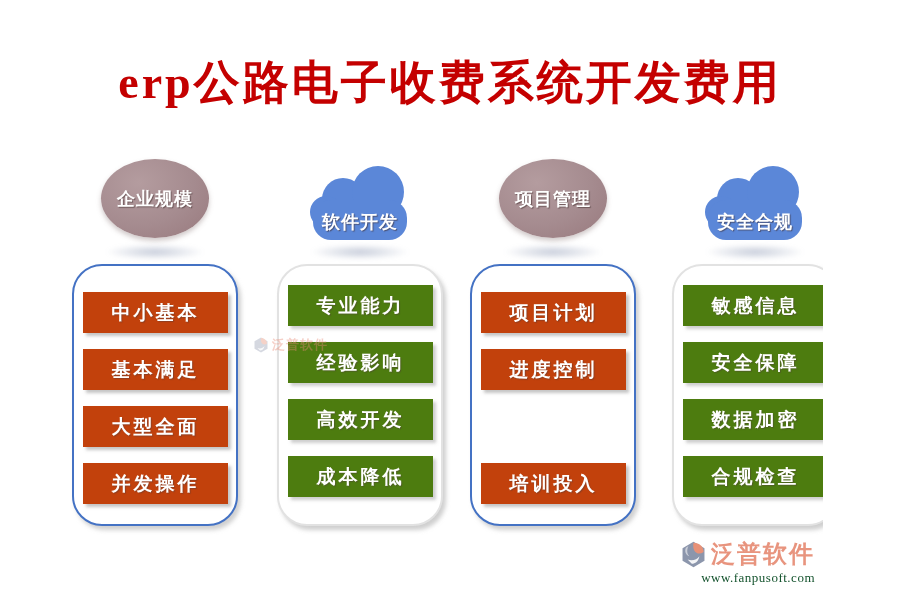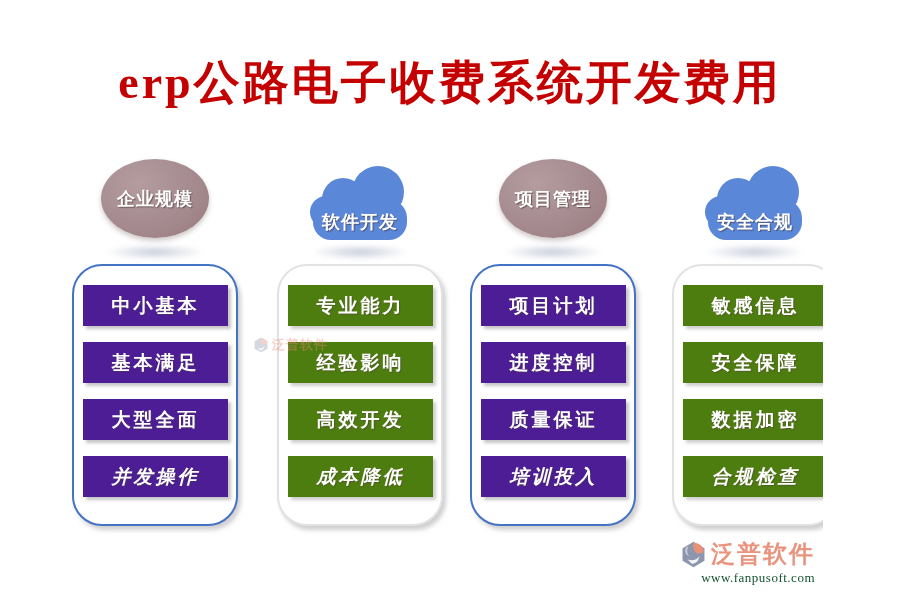--- a/index.html
+++ b/index.html
@@ -43,23 +43,23 @@
   }
   .panel-blue{border:2px solid #4472c4;box-shadow:3px 4px 4px rgba(170,170,170,.55);}
   .panel-gray{border:2px solid #e2e2e2;box-shadow:3px 4px 4px rgba(175,175,175,.6);}
   
   .item{
     position:absolute;left:9px;width:145px;height:41px;
     display:flex;align-items:center;justify-content:center;
     color:#ffffff;font-weight:bold;font-size:19px;letter-spacing:3px;white-space:nowrap;
     text-shadow:1px 1px 1px rgba(80,60,60,.45);
   }
-  .item-mauve{background:#4c1d95;box-shadow:3px 3px 3px rgba(150,150,150,.55);}
+  .item-mauve{background:#c2410c;box-shadow:3px 3px 3px rgba(150,150,150,.55);margin-top:7px;}
   .item-blue{background:#4d7c0f;box-shadow:3px 3px 3px rgba(160,160,160,.5);}
-  .i0{top:19px;} .i1{top:76px;} .i2{top:133px;} .i3{top:190px;font-style:italic;}
+  .i0{top:19px;} .i1{top:76px;} .i2{top:133px;} .i3{top:190px;}
 
   
   .watermark{
     position:absolute;left:253px;top:336px;display:flex;align-items:center;gap:3px;
     opacity:.4;z-index:5;pointer-events:none;
   }
   .watermark .wm-text{color:#e88a76;font-size:13px;font-weight:bold;letter-spacing:1px;white-space:nowrap;}
   
   .brand{
     position:absolute;right:8px;bottom:14px;text-align:right;
@@ -116,21 +116,20 @@
   </div>
 
   <div class="column col-3">
     <div class="hdr ellipse-hdr">
       <span class="hdr-label">项目管理</span>
     </div>
     <div class="reflection"></div>
     <div class="panel panel-blue">
       <div class="item item-mauve i0">项目计划</div>
       <div class="item item-mauve i1">进度控制</div>
-      <div class="item item-mauve i2">质量保证</div>
       <div class="item item-mauve i3">培训投入</div>
     </div>
   </div>
 
   <div class="column col-4">
     <div class="hdr cloud-hdr">
       <svg width="118" height="86" viewBox="0 0 118 86">
         <g fill="#5b87d8">
           <circle cx="42" cy="37" r="21"></circle>
           <circle cx="77" cy="30" r="26"></circle>

